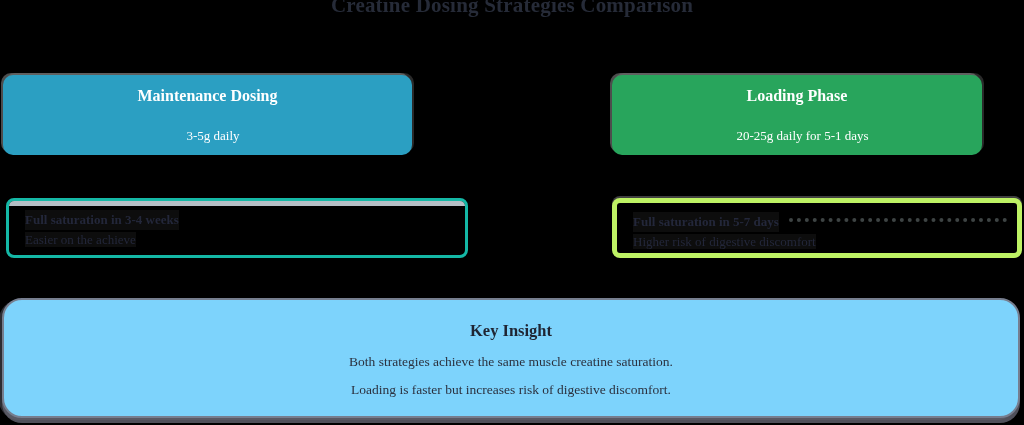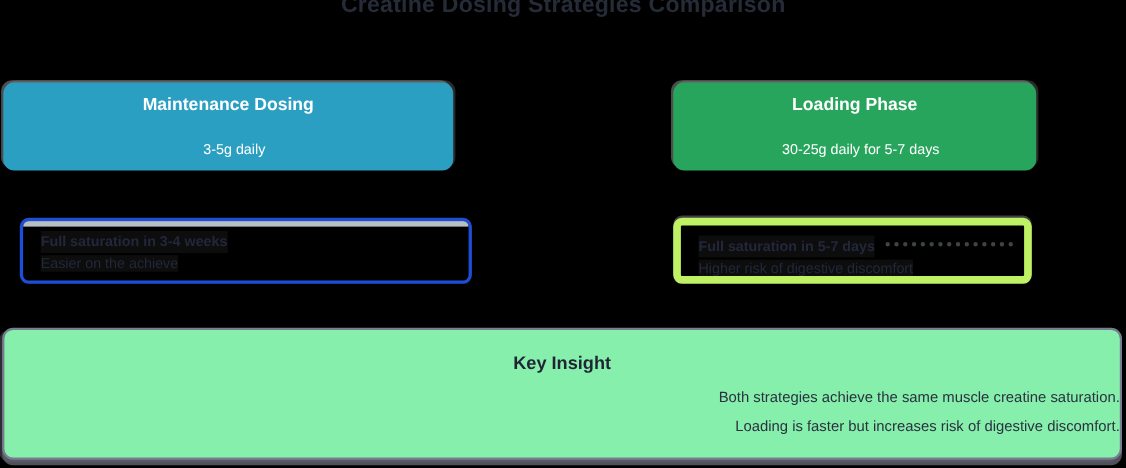--- a/index.html
+++ b/index.html
@@ -4,21 +4,21 @@
 <style>
   html, body {
     margin: 0;
     padding: 0;
     width: 1024px;
     height: 425px;
     background: #000000;
     overflow: hidden;
     font-family: "Liberation Sans", sans-serif;
   }
-  .stage { position: relative; width: 1024px; height: 425px; }
+  .stage { position: relative; width: 1024px; height: 425px; font-family: Liberation Serif, serif; }
 
   
   .main-title {
     position: absolute;
     top: -7px;
     left: 0;
     width: 1024px;
     text-align: center;
     font-size: 21px;
     font-weight: bold;
@@ -35,36 +35,36 @@
     border-radius: 10px;
     color: #ffffff;
     text-align: center;
     display: flex;
     flex-direction: column;
     justify-content: center;
     gap: 23px;
     box-shadow: -2px -2px 0 rgba(140,140,140,0.55), 2px -2px 0 rgba(120,120,120,0.35);
   }
   .hdr-left  { left: 3px;  width: 409px; background: #2b9fc2; }
-  .hdr-right { left: 612px; width: 330px; background: #28a55c; }
+  .hdr-right { left: 612px; width: 370px; background: #28a55c; }
   .hdr-title { font-size: 16px; font-weight: bold; }
   .hdr-sub   { font-size: 13px; font-weight: normal; margin-left: 11px; }
 
   
   .detail {
     position: absolute;
     top: 198px;
     height: 60px;
     border-radius: 8px;
     box-sizing: border-box;
     background: #000000;
     overflow: hidden;
   }
-  .detail-left  { left: 18px;  width: 411px; border: 3px solid #1d4ed8; }
-  .detail-right { left: 612px; width: 326px; border: 7px solid #bef264;
+  .detail-left  { left: 6px;  width: 462px; border: 3px solid #14b8a6; }
+  .detail-right { left: 612px; width: 410px; border: 5px solid #bef264;
                   box-shadow: 0 -2px 0 rgba(130,130,130,0.5); }
   .detail-topstrip {
     position: absolute; top: 0; left: 0; right: 0; height: 5px;
     background: #b6bfc6;
   }
   .detail-text {
     position: absolute;
     left: 16px; right: 10px; top: 9px;
     color: #23273a;
     font-size: 13px;
@@ -80,55 +80,54 @@
     height: 0;
     transform: translateY(-2px);
   }
 
   
   .key-insight {
     position: absolute;
     left: 2px; top: 298px;
     width: 1018px; height: 120px;
     box-sizing: border-box;
-    background: #86efac;
+    background: #7dd3fc;
     border: 2px solid #767e8f;
-    border-radius: 10px;
+    border-radius: 20px;
     text-align: center;
     box-shadow: 0 5px 0 rgba(100,100,112,0.8), -3px 2px 0 rgba(100,100,112,0.45);
   }
   .ki-title {
     margin-top: 21px;
     font-size: 16.5px;
     font-weight: bold;
     color: #1f2533;
   }
   .ki-line {
     margin-top: 13px;
     font-size: 13.5px;
     color: #2b313f;
-    text-align: right;
   }
   .ki-line + .ki-line { margin-top: 12px; }
 </style>
 </head>
 <body>
 
 <div class="stage">
 
   <div class="main-title">Creatine Dosing Strategies Comparison</div>
 
   <div class="hdr hdr-left">
     <div class="hdr-title">Maintenance Dosing</div>
     <div class="hdr-sub">3-5g daily</div>
   </div>
 
   <div class="hdr hdr-right">
     <div class="hdr-title">Loading Phase</div>
-    <div class="hdr-sub">30-25g daily for 5-7 days</div>
+    <div class="hdr-sub">20-25g daily for 5-1 days</div>
   </div>
 
   <div class="detail detail-left">
     <div class="detail-topstrip"></div>
     <div class="detail-text">
       <div class="detail-line1">
         <span class="txt">Full saturation in 3-4 weeks</span>
       </div>
       <div class="detail-line2">
         <span class="txt">Easier on the achieve</span>

